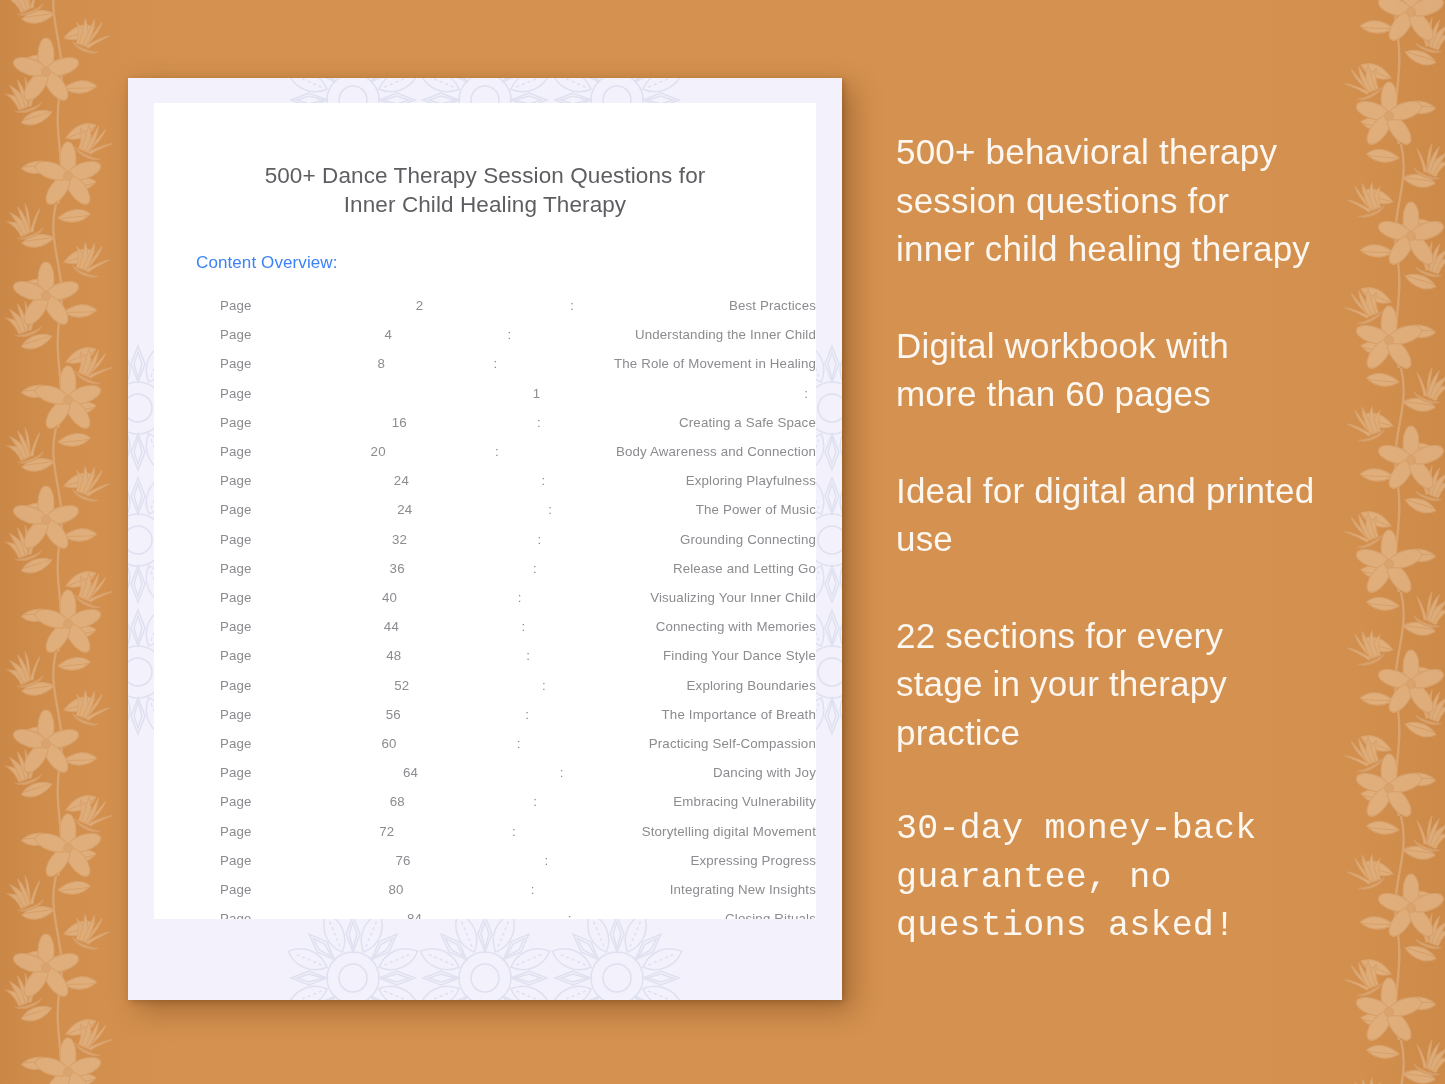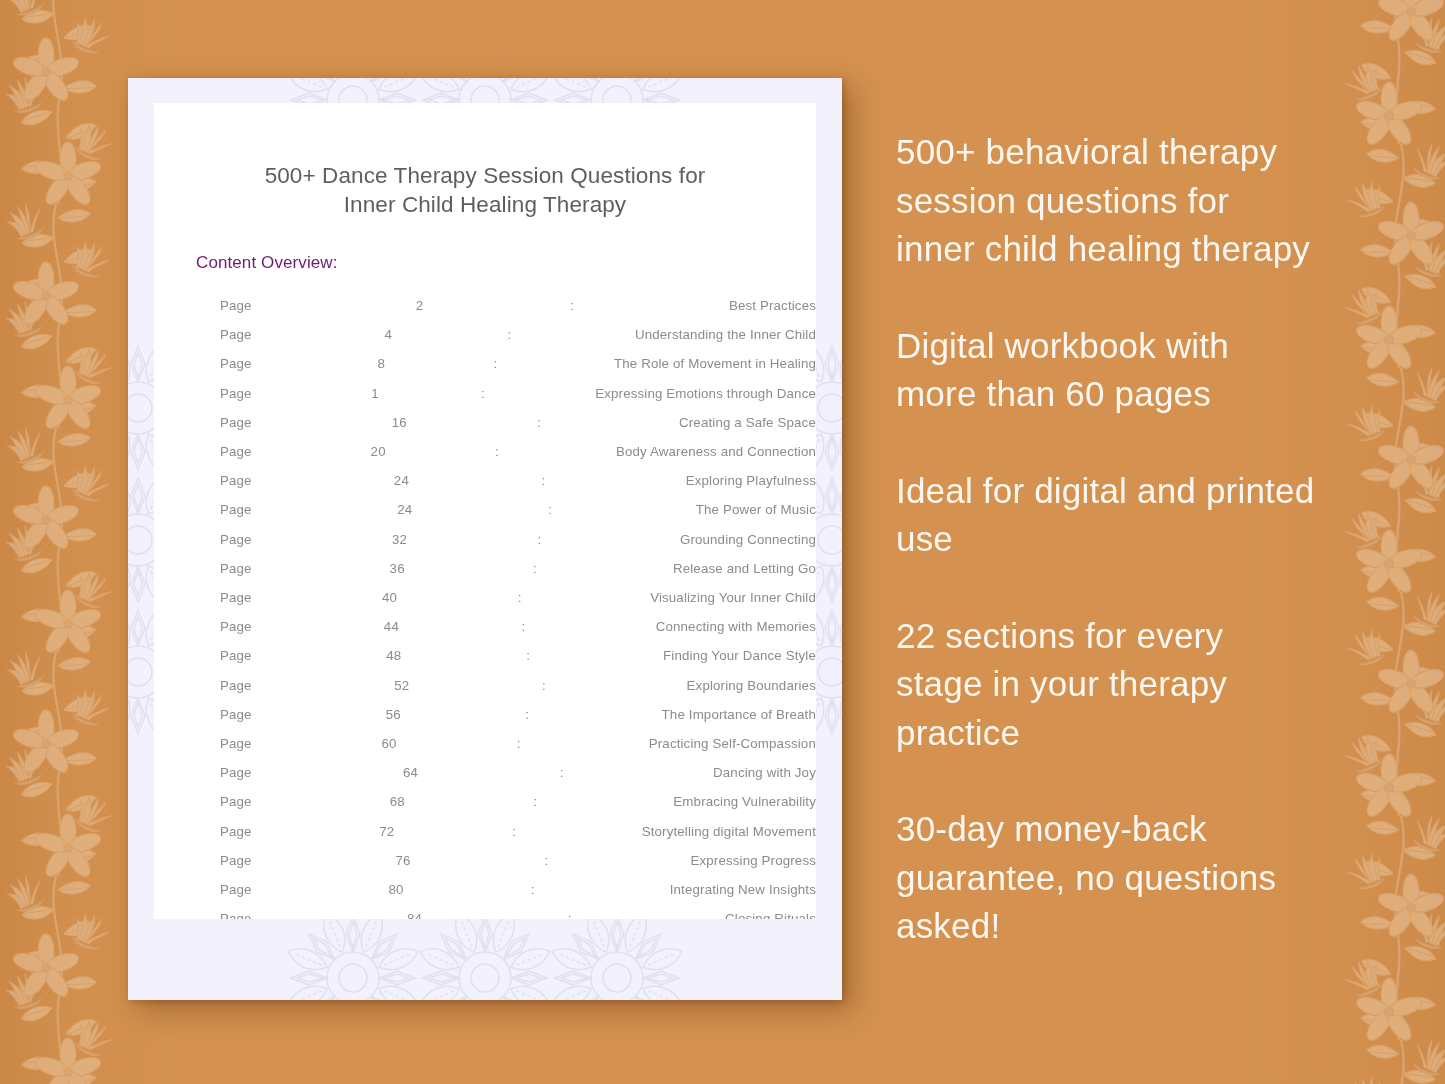--- a/index.html
+++ b/index.html
@@ -89,21 +89,21 @@
     color: #5e5e62;
     letter-spacing: 0.1px;
   }
   .doc-title .line { display: block; }
 
   .overview-label {
     margin: 0;
     padding: 34px 0 0 42px;
     font-size: 17px;
     font-weight: 400;
-    color: #701a75;
+    color: #3b82f6;
     letter-spacing: 0.1px;
   }
 
   .toc {
     list-style: none;
     margin: 0;
     padding: 18px 0 0 66px;
   }
   .toc li {
     display: flex;
@@ -132,21 +132,21 @@
     width: 420px;
   }
   .feature {
     color: #fdf7f1;
     font-size: 35px;
     line-height: 48.5px;
     font-weight: 400;
     letter-spacing: 0.2px;
     margin: 0 0 48px 0;
   }
-  .feature:last-child { margin-bottom: 16px; }
+  .feature:last-child { margin-bottom: 16px; font-family: Liberation Mono, monospace; }
 </style>
 </head>
 <body>
 
 <div id="canvas">
 
   <div class="bg-shade"></div>
 
   <svg class="vine vine-left" viewBox="0 0 132 1124" preserveAspectRatio="none" aria-hidden="true">
     <defs>
@@ -325,21 +325,20 @@
           <li>
             <span class="pg-label">Page </span>
             <span class="pg-num">8</span>
             <span class="pg-colon">:</span>
             <span class="pg-title">The Role of Movement in Healing</span>
           </li>
           <li>
             <span class="pg-label">Page </span>
             <span class="pg-num">1</span>
             <span class="pg-colon">:</span>
-            <span class="pg-title">Expressing Emotions through Dance</span>
           </li>
           <li>
             <span class="pg-label">Page </span>
             <span class="pg-num">16</span>
             <span class="pg-colon">:</span>
             <span class="pg-title">Creating a Safe Space</span>
           </li>
           <li>
             <span class="pg-label">Page </span>
             <span class="pg-num">20</span>

